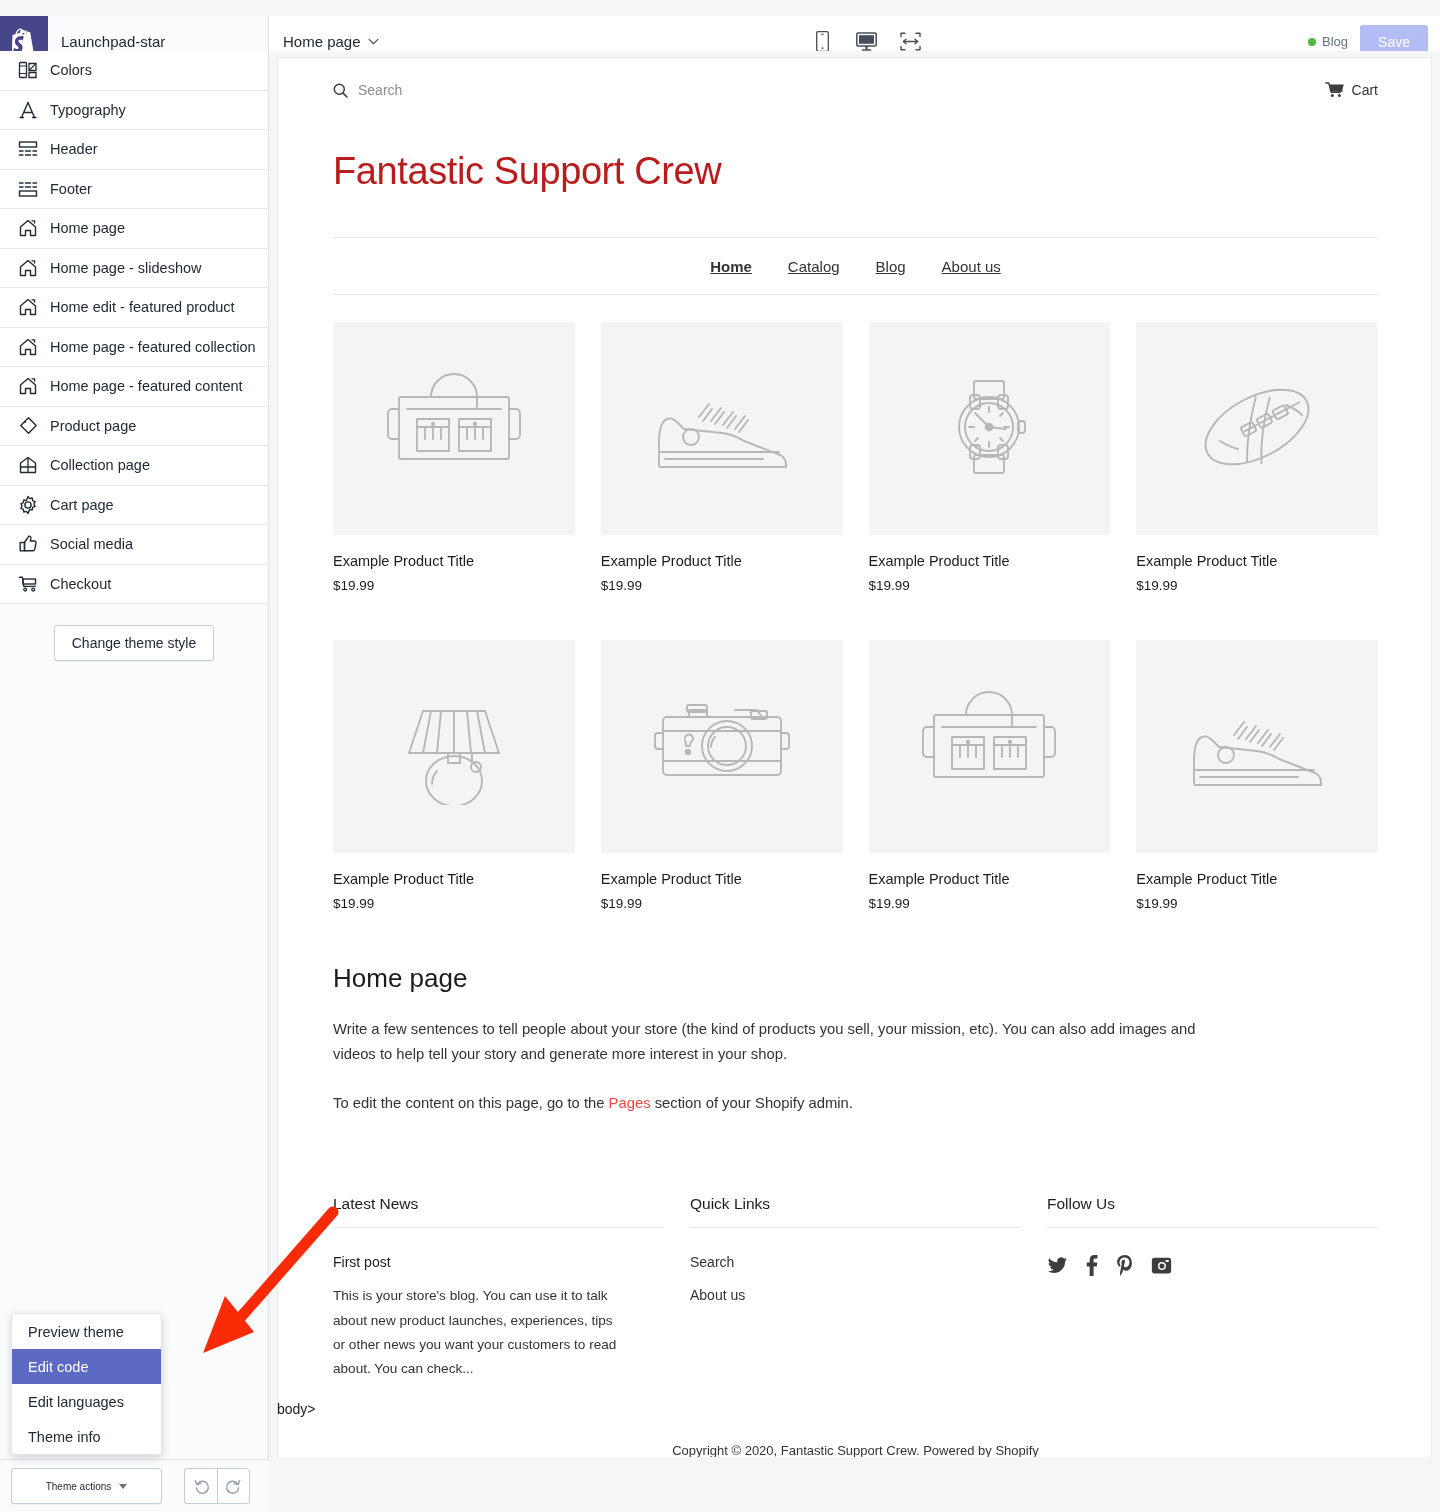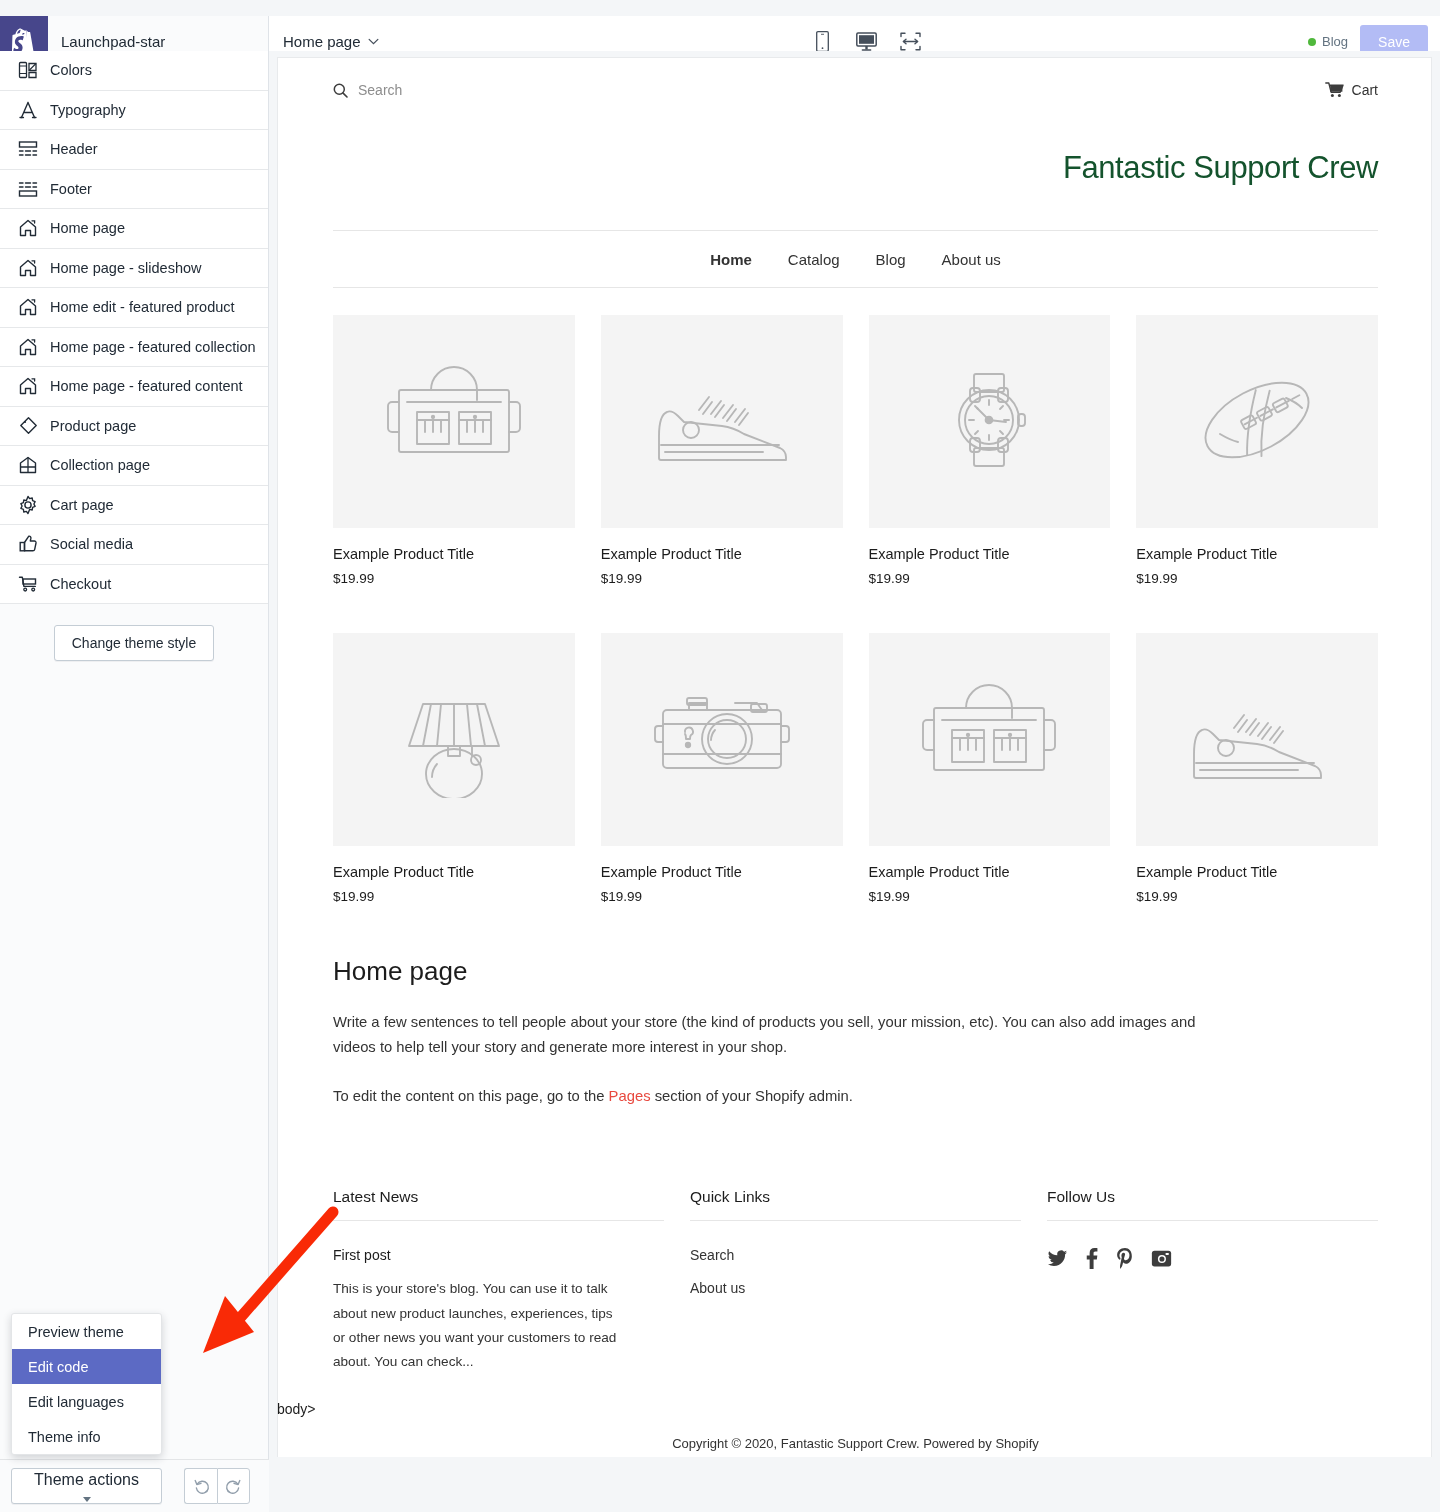--- a/index.html
+++ b/index.html
@@ -89,25 +89,24 @@
   }
   .ctx-item.sel { background:#5c6ac4; color:#ffffff; }
 
   .bottom-bar {
     position:absolute; left:0; bottom:0; width:269px; height:53px;
     background:#fafbfc; border-top:1px solid #e3e5e7;
     display:flex; align-items:center; padding:0 11px; gap:0; z-index:30;
   }
   .theme-actions-btn {
     width:151px; height:36px; background:#ffffff; border:1px solid #c4cdd5;
-    border-radius:3px; font-size:16px; color:#212b36; cursor:pointer;
+    border-radius:3px; font-size:10px; color:#212b36; cursor:pointer;
     display:flex; align-items:center; justify-content:center; gap:8px;
     font-family:"Liberation Sans", sans-serif;
     box-shadow:0 1px 0 rgba(22,29,37,0.05);
-    flex-direction:column;
   }
   .caret-dn { width:0;height:0;border-left:4px solid transparent;border-right:4px solid transparent;border-top:5px solid #637381; }
   .ur-group { margin-left:22px; display:flex; }
   .ur-btn {
     width:33px; height:36px; background:#ffffff; border:1px solid #c4cdd5;
     display:flex; align-items:center; justify-content:center; cursor:pointer;
   }
   .ur-btn:first-child { border-radius:3px 0 0 3px; border-right:none; }
   .ur-btn:last-child { border-radius:0 3px 3px 0; }
 
@@ -120,28 +119,28 @@
     width:1155px; height:1400px; background:#ffffff;
     overflow:hidden; position:relative; border:1px solid #e8eaec; border-bottom:none;
   }
   .pv-inner { width:1155px; padding:0 55px; }
 
   .pv-utility { display:flex; align-items:center; justify-content:space-between; padding-top:24px; }
   .pv-search { display:flex; align-items:center; gap:10px; font-size:14px; color:#8d8d8d; cursor:pointer; }
   .pv-cart { display:flex; align-items:center; gap:8px; font-size:14px; color:#333333; cursor:pointer; }
 
   .pv-title {
-    text-align:right; font-size:31px; font-weight:400; color:#14532d;
+    text-align:left; font-size:38px; font-weight:400; color:#b91c1c;
     letter-spacing:-0.4px; margin-top:52px; margin-bottom:44px;
     font-family:"Liberation Sans", sans-serif;
   }
   .pv-nav {
     border-top:1px solid #e6e6e6; border-bottom:1px solid #e6e6e6;
     display:flex; align-items:center; justify-content:center; gap:36px;
-    height:58px; font-size:15px; color:#333333;
+    height:58px; font-size:15px; color:#333333;text-decoration:underline;
   }
   .pv-nav a { color:#333333; text-decoration:none; cursor:pointer; }
   .pv-nav a.cur { font-weight:700; }
 
   .grid { display:grid; grid-template-columns:repeat(4,1fr); column-gap:26px; row-gap:0; margin-top:27px; }
   .card { cursor:pointer; }
   .card-img {
     width:100%; height:213px; background:#f4f4f4;
     display:flex; align-items:center; justify-content:center;
   }

